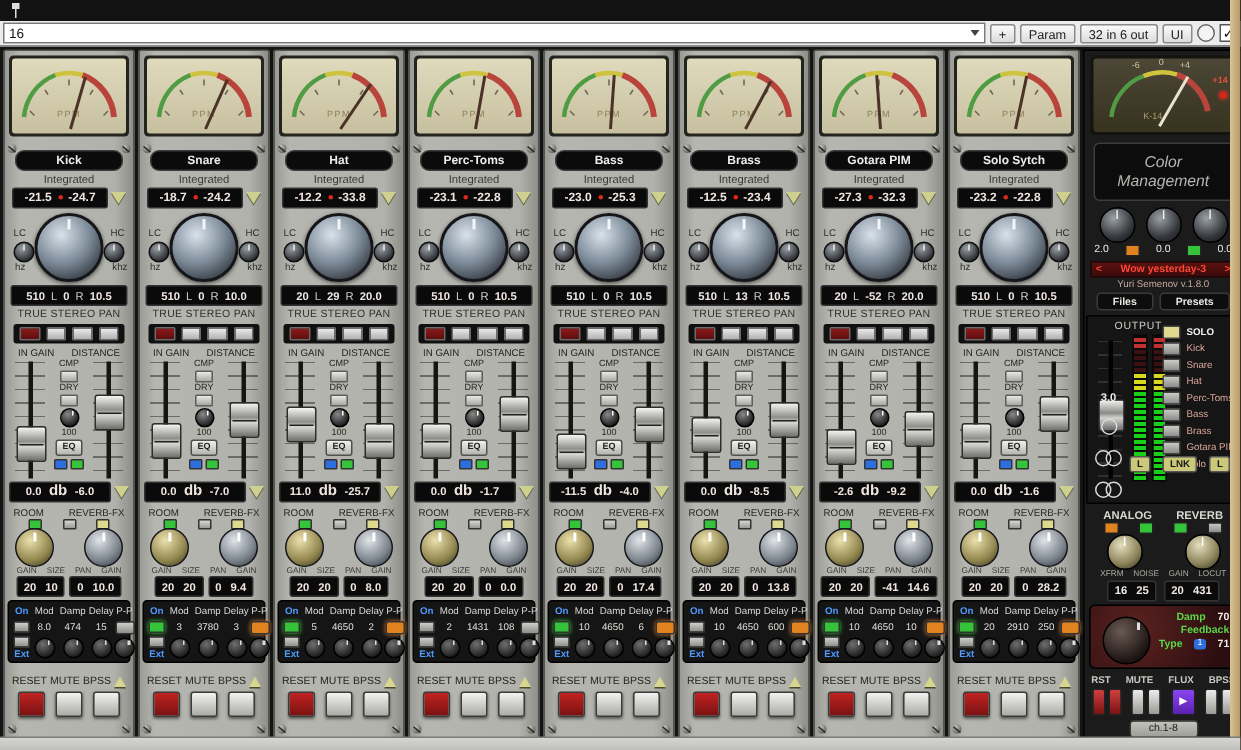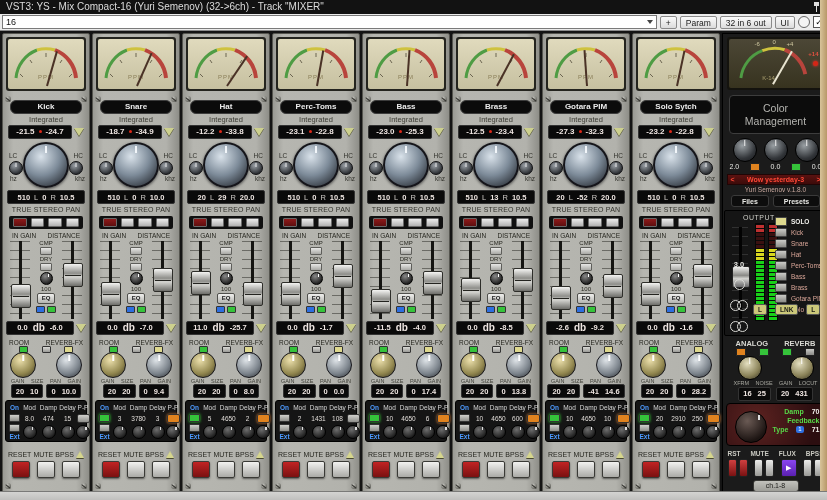--- a/index.html
+++ b/index.html
@@ -104,21 +104,21 @@
   .big-btn.red-btn{background:linear-gradient(#c12323,#7a1111);}
   
   .rpanel{width:105px;min-width:105px;background:#1b1b1b;border:1px solid #000;display:flex;flex-direction:column;align-items:center;color:#b8b8b4;}
   .rp-meter{margin-top:3px;width:98px;height:56px;background:#14130e;border-radius:3px;padding:2px;box-sizing:border-box;}
   .rp-face{position:relative;width:100%;height:100%;background:linear-gradient(#4c4736,#37331f);border-radius:2px;}
   .rp-tick{position:absolute;font-size:6px;color:#cfc8a0;}
   .rp-plus14{position:absolute;right:4px;top:12px;font-size:6px;color:#e05040;font-weight:bold;}
   .rp-led{position:absolute;right:5px;top:22px;width:5px;height:5px;border-radius:50%;background:#d42616;box-shadow:0 0 3px #f33;}
   .rp-needle{position:absolute;left:46%;bottom:4px;width:1.5px;height:38px;background:#e8e4d0;transform-origin:50% 100%;transform:rotate(var(--rot,0deg));}
   .rp-k{position:absolute;left:0;right:14px;bottom:7px;text-align:center;font-size:6px;color:#a89e6e;}
-  .cm-panel{margin-top:5px;width:92px;height:40px;background:#0c0c0c;border:1px solid #3d3d3d;border-radius:4px;color:#b4b4b0;font-size:10.5px;display:flex;flex-direction:column;align-items:center;justify-content:center;line-height:13px;}
+  .cm-panel{margin-top:5px;width:92px;height:40px;background:#0c0c0c;border:1px solid #3d3d3d;border-radius:4px;color:#b4b4b0;font-size:10.5px;display:flex;flex-direction:column;align-items:center;justify-content:center;line-height:13px;font-style:italic;}
   .cm-knobs{margin-top:4px;width:94px;display:flex;justify-content:space-between;height:26px;padding:0 4px;box-sizing:border-box;}
   .cm-knob{width:22px;height:22px;border-radius:50%;background:radial-gradient(circle at 38% 30%,#9aa0a4,#33363a 62%,#121316);border:1px solid #000;position:relative;}
   .cm-knob::after{content:"";position:absolute;left:50%;top:1px;width:1.5px;height:6px;background:#eee;transform:translateX(-50%);}
   .cm-vals{width:96px;display:flex;justify-content:space-between;align-items:center;font-size:7px;color:#e8e8e4;height:9px;padding:0 2px;box-sizing:border-box;}
   .sqled{width:8px;height:6px;border-radius:1px;border:1px solid #222;}
   .sqled.amber{background:#e0831f;}
   .sqled.green{background:#35c33a;}
   .sqled.gray{background:linear-gradient(#c8c8c4,#8a8a86);}
   .preset-bar{margin-top:3px;width:98px;height:11px;background:linear-gradient(#5a1210,#3c0b0a);border:1px solid #200505;display:flex;justify-content:space-between;align-items:center;font-size:7px;color:#ff4836;font-weight:bold;padding:0 3px;box-sizing:border-box;}
   .credit{margin-top:1px;font-size:6.5px;color:#c8a89e;height:8px;}
@@ -170,21 +170,20 @@
   .flux-btn{width:14px;height:16px;border-radius:2px;border:1px solid #222;background:linear-gradient(#8a46f0,#5a20b0);color:#fff;font-size:7px;line-height:15px;text-align:center;}
   .ch-range{margin-top:3px;width:44px;height:11px;background:linear-gradient(#c2c2bc,#9e9e98);border:1px solid #3a3a36;border-radius:3px;color:#1c1c18;font-size:7px;line-height:10px;text-align:center;}
   
   .right-edge{position:absolute;right:0;top:0;width:7px;height:100%;background:linear-gradient(90deg,#d8c49a,#b89868);}
   .bottom-bar{position:absolute;bottom:0;left:0;width:100%;height:8px;background:linear-gradient(#d4d4d2,#c0c0be);border-top:1px solid #7a7a78;}
 </style>
 </head>
 <body>
 
 <div class="titlebar">
-  <span>VST3: YS - Mix Compact-16 (Yuri Semenov) (32-&gt;6ch) - Track "MIXER"</span>
   <span class="pin"></span>
 </div>
 <div class="toolbar">
   <div class="combo">
     <span>16</span>
     <span class="arrow"></span>
   </div>
   <button class="tb-btn">+</button>
   <button class="tb-btn">Param</button>
   <button class="tb-btn">32 in 6 out</button>
@@ -362,21 +361,21 @@
     </div>
   </div>
   <div class="screw s-tl"></div>
   <div class="screw s-tr"></div>
   <div class="nameplate">Snare</div>
   <div class="integrated">Integrated</div>
   <div class="lufs-row">
     <div class="lcd lufs">
       <span>-18.7</span>
           <i class="dot"></i>
-          <span>-34.9</span>
+          <span>-24.2</span>
     </div>
     <div class="tri"></div>
   </div>
   <div class="knob-area">
     <span class="klbl lc-lbl">LC</span>
     <span class="klbl hc-lbl">HC</span>
     <div class="side-knob lc-knob"></div>
     <div class="big-knob"></div>
     <div class="side-knob hc-knob"></div>
     <span class="klbl hz-lbl">hz</span>

